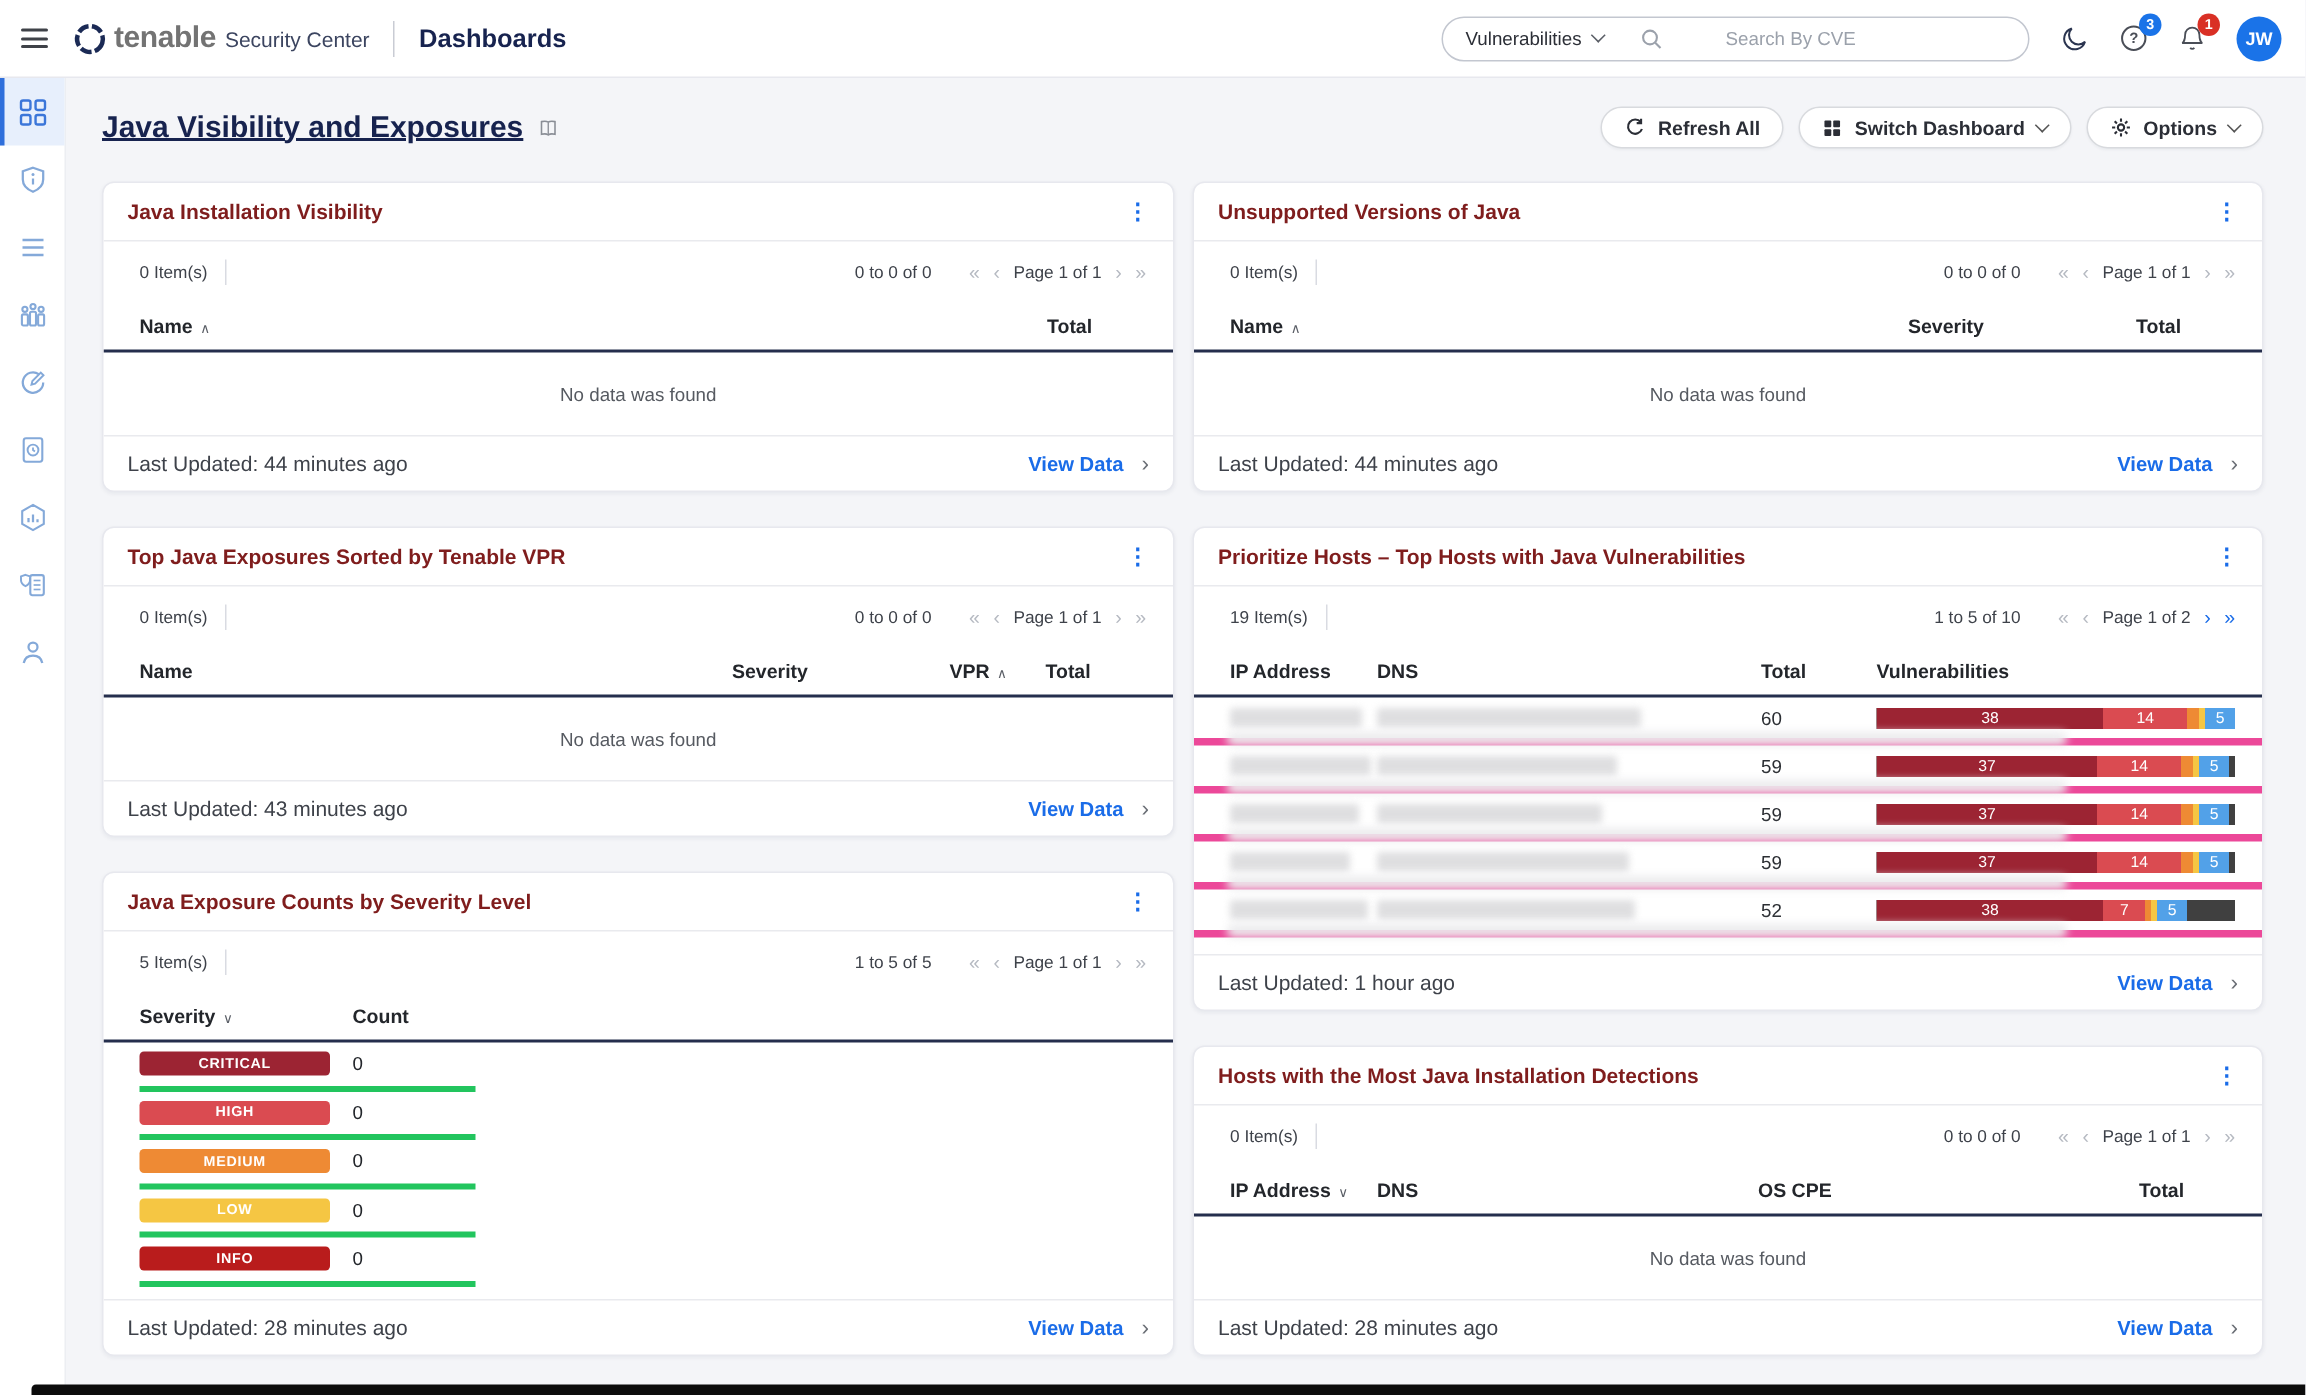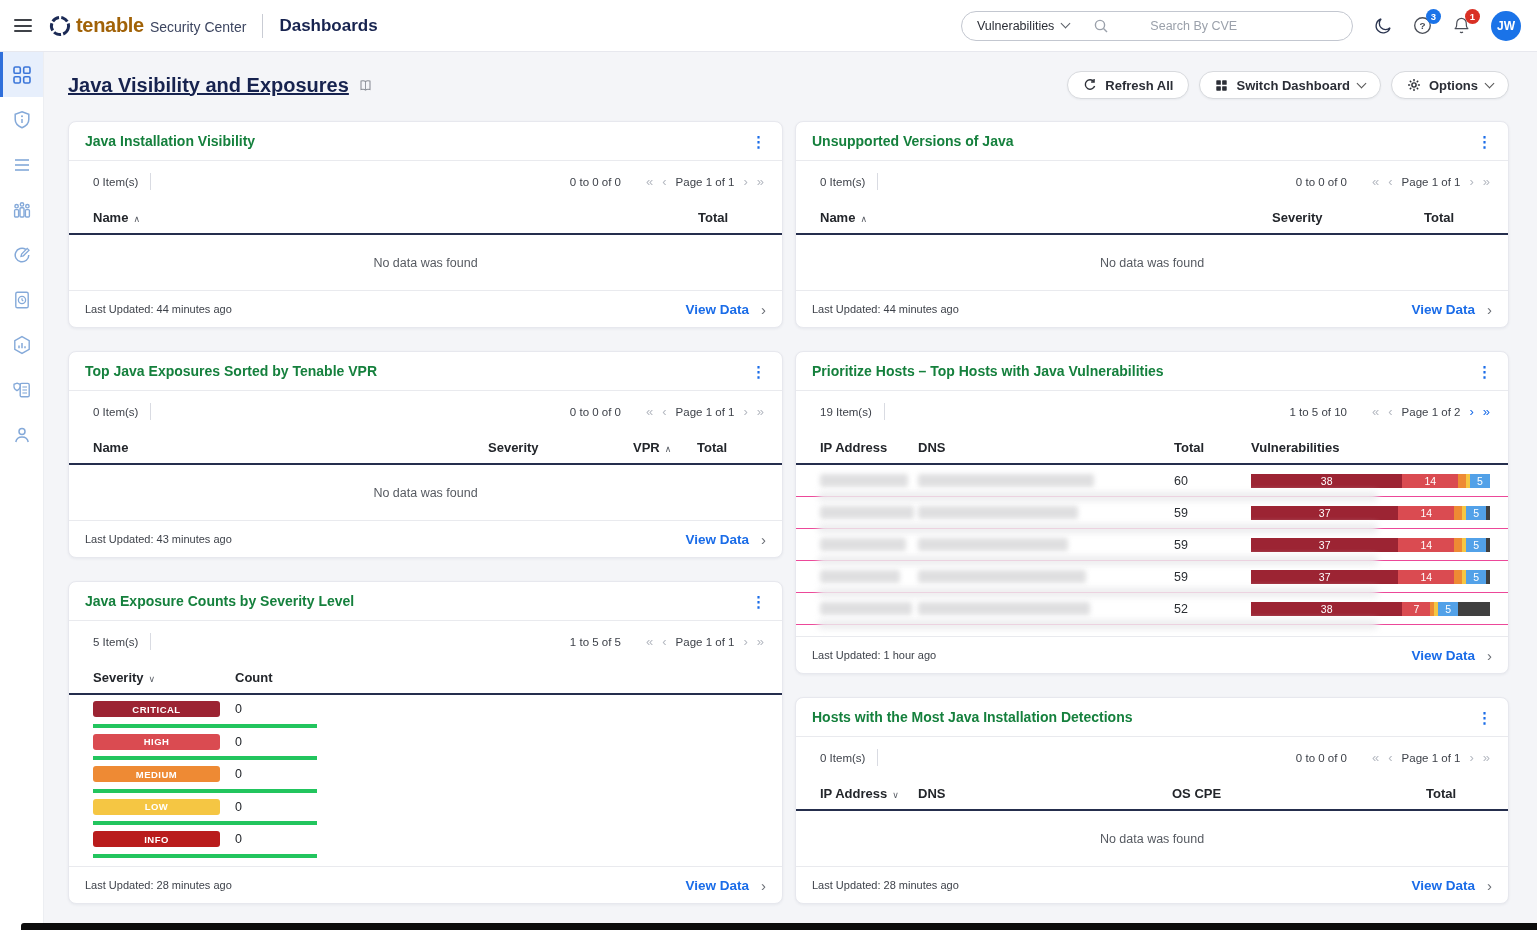--- a/index.html
+++ b/index.html
@@ -16,21 +16,21 @@
     position:absolute; top:0; left:0; right:0; height:52px;
     background:#fff; border-bottom:1px solid #e7e8ee;
     display:flex; align-items:center; justify-content:space-between;
     padding:0 16px 0 14px; z-index:10;
   }
   .h-left{display:flex; align-items:center;}
   .burger{display:flex; flex-direction:column; gap:3.5px; width:18px; cursor:pointer; margin-right:16px;}
   .burger span{height:2px; background:#3f4248; border-radius:1px;}
   .brand{display:flex; align-items:baseline; gap:6px;}
   .brand-logo{align-self:center; margin-right:4px;}
-  .brand-name{font-size:20px; font-weight:bold; color:#a16207; letter-spacing:-.3px;}
+  .brand-name{font-size:20px; font-weight:bold; color:#737373; letter-spacing:-.3px;}
   .brand-prod{font-size:14px; color:#3c4560; font-weight:400;}
   .hdr-div{width:1px; height:24px; background:#c9ccd4; margin:0 16px;}
   .hdr-page-title{font-size:17px; font-weight:bold; color:#17234f;}
   .h-right{display:flex; align-items:center;}
   .search-pill{
     display:flex; align-items:center; height:30px; width:392px;
     border:1px solid #c3c7d0; border-radius:16px; background:#fff; overflow:hidden;
   }
   .scope{display:flex; align-items:center; gap:8px; padding:0 12px 0 15px; height:100%; cursor:pointer;}
   .scope-label{font-size:12.5px; color:#2b2e36;}
@@ -78,47 +78,47 @@
   .col{position:absolute; top:69px; display:flex; flex-direction:column; gap:23px;}
   .col-left{left:24px; width:715px;}
   .col-right{left:751px; width:714px;}
   .card{
     background:#fff; border:1px solid #e7e8ee; border-radius:8px;
     box-shadow:0 1px 3px rgba(20,30,60,.06);
     display:flex; flex-direction:column; overflow:hidden;
   }
   .h-s{height:207px;} .h-t{height:323px;}
   .card-head{flex:0 0 39px; display:flex; align-items:center; justify-content:space-between; padding:0 16px; border-bottom:1px solid #e9eaee;}
-  .card-title{font-size:14px; font-weight:bold; color:#15803d;}
+  .card-title{font-size:14px; font-weight:bold; color:#7f1d1d;}
   .kebab{background:none; border:none; color:#1a6ce8; font-size:15px; font-weight:bold; cursor:pointer; line-height:1;}
   .controls{flex:0 0 41px; display:flex; align-items:center; justify-content:space-between; padding:0 18px 0 24px; font-size:11.5px; color:#3e424a;}
   .items-wrap{display:flex; align-items:center; gap:12px;}
   .vdiv{width:1px; height:17px; background:#d9dbe2;}
   .pager{display:flex; align-items:center; gap:9px;}
   .range{margin-right:16px;}
   .pg{color:#b6bac2; font-size:13px; cursor:pointer; line-height:1;}
   .pg.on{color:#1a6ce8;}
   .pg-label{color:#3e424a; font-size:11.5px;}
   .thead{flex:0 0 33px; display:grid; align-items:center; padding:0 24px; border-bottom:2px solid #252e4d; font-size:13px; font-weight:bold; color:#23262b;}
   .sort{font-size:9px; color:#5a5e66; margin-left:5px; font-weight:normal;}
   .g-c0{grid-template-columns:1fr 60px;}
   .g-c1{grid-template-columns:1fr 152px 60px;}
   .g-c2{grid-template-columns:1fr 145px 64px 61px;}
   .g-c3{grid-template-columns:98px 256px 77px 1fr;}
   .g-c4{grid-template-columns:142px 1fr;}
   .g-c5{grid-template-columns:98px 254px 254px 60px;}
   .tbody-empty{flex:1; display:flex; align-items:center; justify-content:center; color:#565a61; font-size:12.5px;}
   .card-foot{flex:0 0 37px; margin-top:auto; border-top:1px solid #e9eaee; display:flex; align-items:center; justify-content:space-between; padding:0 16px;}
-  .updated{font-size:11px; color:#3e424a;text-align:center;}
+  .updated{font-size:14px; color:#3e424a;text-align:center;}
   .view-data{display:flex; align-items:center; gap:12px; cursor:pointer;}
   .view-data-label{color:#1a6ce8; font-weight:bold; font-size:13.5px;}
   .view-chev{color:#6b6f76; font-size:15px; line-height:1;}
   
   .vrows{flex:1;}
-  .vrow{display:grid; grid-template-columns:98px 256px 77px 1fr; align-items:center; height:32px; border-bottom:1px solid #ec4899; padding:0 18px 0 24px; position:relative;}
+  .vrow{display:grid; grid-template-columns:98px 256px 77px 1fr; align-items:center; height:32px; border-bottom:5px solid #ec4899; padding:0 18px 0 24px; position:relative;}
   .redact{height:13px; border-radius:2px; background:#d7d7d9; filter:blur(2.5px); opacity:.8;}
   .strip{position:absolute; left:22px; bottom:-5px; width:560px; height:9px; background:#ececee; filter:blur(3px); border-radius:4px; pointer-events:none;}
   .vtotal{font-size:12.5px; color:#2b2e33;}
   .bar-track{height:14px; background:#404040; width:100%; overflow:hidden;}
   .bar-fill{display:flex; height:100%;}
   .seg{display:flex; align-items:center; justify-content:center; color:#fff; font-size:10.5px; overflow:hidden; white-space:nowrap;}
   
   .sev-rows{flex:1; margin-left:24px; width:224px;}
   .sev-row{display:grid; grid-template-columns:142px 1fr; align-items:center; height:32.5px; border-bottom:4px solid #22c55e;}
   .sev-badge{width:127px; height:16px; border-radius:3px; color:#fff; font-size:9.5px; font-weight:bold; display:flex; align-items:center; justify-content:center; letter-spacing:.5px;}

